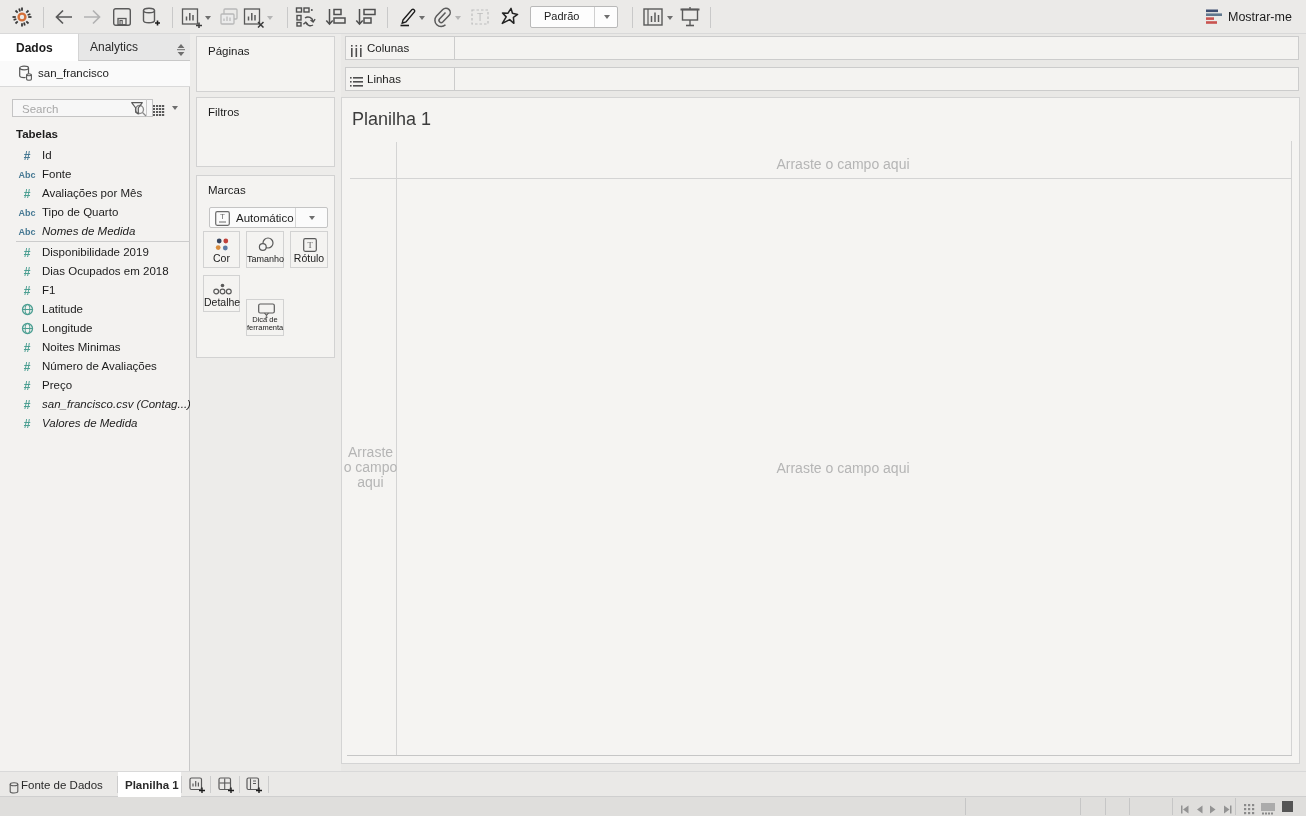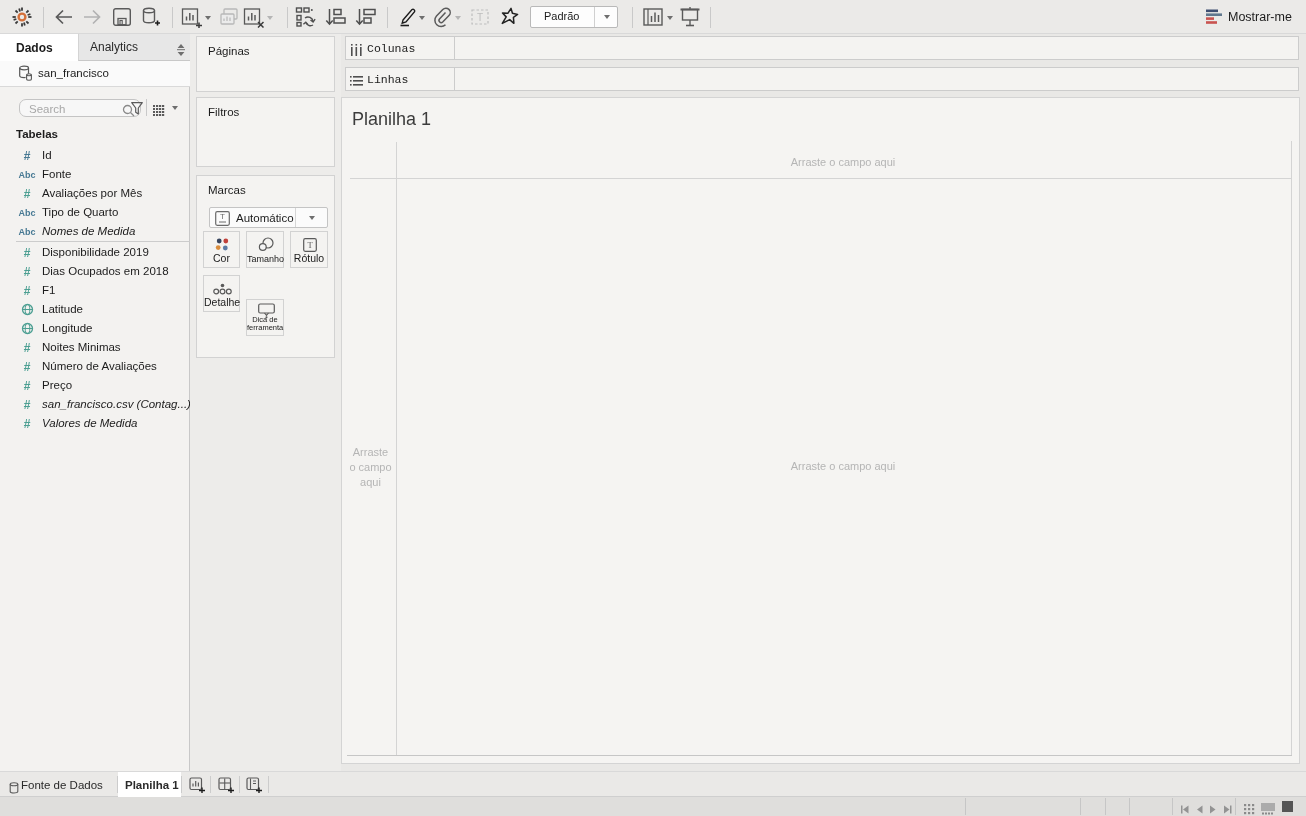--- a/index.html
+++ b/index.html
@@ -31,27 +31,27 @@
 
 
 #cards { position:absolute; left:190px; top:34px; width:151px; height:737px; background:#edecea; }
 .card { position:absolute; left:6px; width:139px; background:#f4f3f1; border:1px solid #d2d2d2; }
 .cardlabel { position:absolute; left:11px; top:8px; font-size:11.5px; color:#1c1c1c; }
 .mbtn { position:absolute; width:38px; height:37px; background:#f4f3f1; border:1px solid #d2d2d2; }
 .mbtn .mlabel { position:absolute; left:0; right:0; bottom:3px; text-align:center; font-size:10.5px; color:#1c1c1c; }
 
 
 .shelfrow { position:absolute; left:345px; height:22px; background:#f4f3f1; border:1px solid #cccccc; }
-.shelflabel { position:absolute; left:0; top:0; width:109px; height:22px; border-right:1px solid #cccccc;font-family:Liberation Mono, monospace; }
+.shelflabel { position:absolute; left:0; top:0; width:109px; height:22px; border-right:1px solid #cccccc; }
 .shelflabel span { position:absolute; left:21px; top:5px; font-size:11.5px; color:#1c1c1c; }
 
 
 #sheet { position:absolute; left:341px; top:97px; width:959px; height:667px; background:#f5f4f2; border:1px solid #d4d4d4; }
 #sheet-title { position:absolute; left:10px; top:11px; font-size:18px; color:#3c3c3c; }
-.droptext { position:absolute; font-size:11px; color:#b5b5b5; }
+.droptext { position:absolute; font-size:14px; color:#b5b5b5; }
 
 
 #tabbar { position:absolute; left:0; top:771px; width:1306px; height:26px; background:#eae9e7; border-top:1px solid #d9d9d9; border-bottom:1px solid #cfcfcf; }
 .btab { position:absolute; top:0; height:25px; display:flex; align-items:center; font-size:11.5px; color:#2a2a2a; }
 .btabsep { position:absolute; top:4px; width:1px; height:17px; background:#cccccc; }
 
 
 #statusbar { position:absolute; left:0; top:797px; width:1306px; height:19px; background:#dfdedc; }
 .ssep { position:absolute; top:1px; width:1px; height:17px; background:#c6c6c6; }
 </style>
@@ -244,21 +244,21 @@
     <div id="ds-icon" style="position:absolute; left:18px; top:4px;"><svg width="15" height="16" viewBox="0 0 15 16">
             <path d="M1.7 3 v7.8 a4.4 1.8 0 0 0 8.8 0 v-7.8" fill="none" stroke="#585858" stroke-width="1.2"></path>
             <ellipse cx="6.1" cy="3" rx="4.4" ry="1.8" fill="none" stroke="#585858" stroke-width="1.2"></ellipse>
             <rect x="7.6" y="8.7" width="6.8" height="7" fill="#fafafa" stroke="none"></rect>
             <path d="M8.6 9.8 v4.5 a2.4 1 0 0 0 4.8 0 v-4.5" fill="none" stroke="#585858" stroke-width="1.1"></path>
             <ellipse cx="11" cy="9.8" rx="2.4" ry="1" fill="none" stroke="#585858" stroke-width="1.1"></ellipse>
           </svg></div>
     <span>san_francisco</span>
   </div>
 
-  <div style="position:absolute; left:19px; top:65px; width:122px; height:18px; background:#f7f7f7; border:1px solid #c4c4c4; border-radius:7px;">
+  <div style="position:absolute; left:12px; top:65px; width:141px; height:18px; background:#f7f7f7; border:1px solid #c4c4c4; border-radius:0;">
     <span style="position:absolute; left:9px; top:2.5px; font-size:11.5px; color:#a8a8a8;">Search</span>
     <div id="i-mag" style="position:absolute; right:5px; top:3px;"><svg width="13" height="13" viewBox="0 0 13 13">
             <circle cx="5.5" cy="5.5" r="4" fill="none" stroke="#8a8a8a" stroke-width="1.3"></circle>
             <line x1="8.5" y1="8.5" x2="12" y2="12" stroke="#8a8a8a" stroke-width="1.3"></line>
           </svg></div>
   </div>
   <div id="i-funnel" style="position:absolute; left:131px; top:67px;"><svg width="12" height="13" viewBox="0 0 12 13">
           <path d="M0.7 0.7 H11.3 L7.3 6 V12 L4.7 10.3 V6 z" fill="none" stroke="#5a5a5a" stroke-width="1.2" stroke-linejoin="round"></path>
         </svg></div>
   <div style="position:absolute; left:146px; top:65px; width:1px; height:17px; background:#c9c9c9;"></div>

